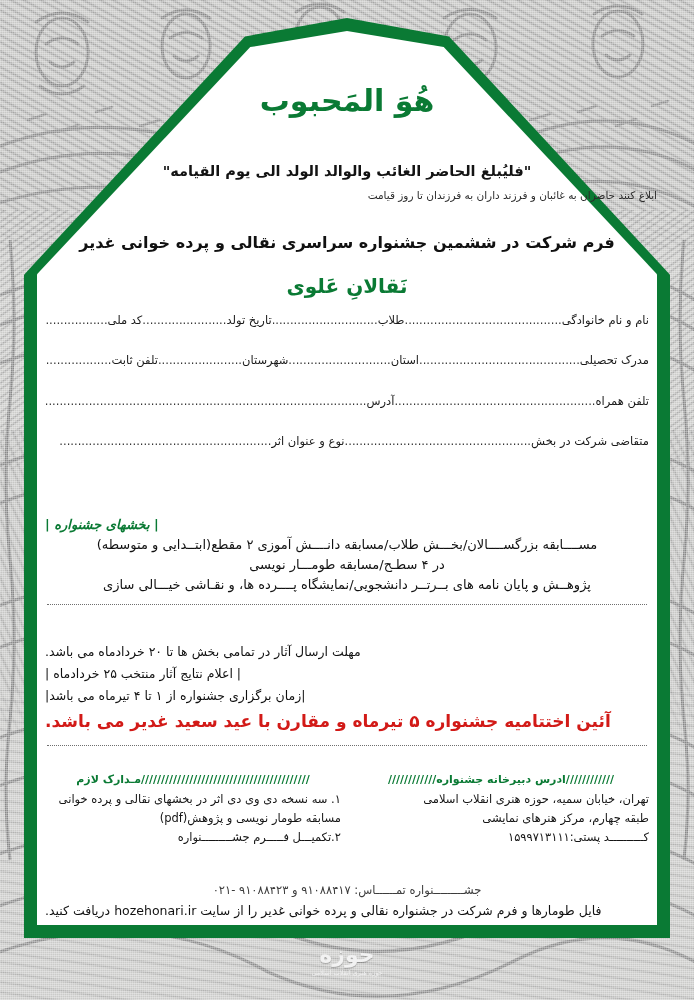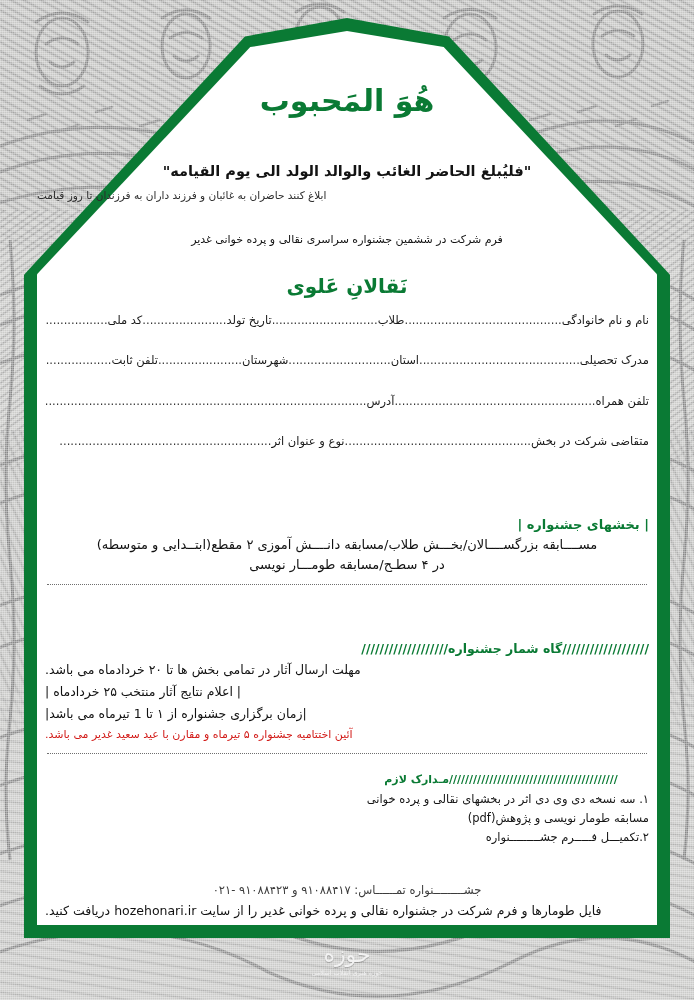--- a/index.html
+++ b/index.html
@@ -95,34 +95,34 @@
     left: 0; right: 0;
     text-align: center;
     color: #131313;
     font-size: 14.5px;
     font-weight: bold;
   }
   .hadith-fa {
     position: absolute;
     top: 158px;
     left: 0; right: 0;
-    text-align: left;
+    text-align: right;
     color: #2b2b2b;
     font-size: 10.5px;
   }
 
   
   .title-main {
     position: absolute;
     top: 202px;
     left: 0; right: 0;
     text-align: center;
     color: #111111;
-    font-size: 11px;
-    font-weight: normal;
+    font-size: 16px;
+    font-weight: bold;
     letter-spacing: -.3px;
   }
   .title-sub {
     position: absolute;
     top: 243px;
     left: 0; right: 0;
     text-align: center;
     color: #0a7a34;
     font-size: 20px;
     font-weight: bold;
@@ -141,25 +141,26 @@
     line-height: 1.25;
     margin-bottom: 26px;
     text-align: right;
     white-space: nowrap;
     overflow: hidden;
   }
   .dots { letter-spacing: .5px; color: #333; }
 
   
   .sec-head {
-    text-align: right;
+    text-align: left;
     color: #0a7a34;
     font-size: 13px;
     font-weight: bold;
     margin-bottom: 3px;
+    font-style: italic;
   }
   .sec-head.hashed {
     font-size: 12.5px;
   }
   .hash { color: #0a7a34; letter-spacing: -1px; }
 
   .block-sections {
     position: absolute;
     top: 486px;
     left: 8px;
@@ -188,22 +189,22 @@
     right: 8px;
   }
   .cal-line {
     text-align: left;
     color: #111;
     font-size: 12.5px;
     line-height: 1.75;
   }
   .cal-line.red {
     color: #d21a17;
-    font-weight: normal;
-    font-size: 11px;
+    font-weight: bold;
+    font-size: 17px;
   }
 
   
   .block-cols {
     position: absolute;
     top: 742px;
     left: 8px;
     right: 8px;
     display: flex;
     flex-direction: row;
@@ -252,21 +253,21 @@
     position: absolute;
     left: 0; right: 0;
     top: 944px;
     text-align: center;
     z-index: 12;
   }
   .logo-mark {
     display: inline-block;
     color: #f2f2f2;
     font-size: 22px;
-    font-weight: normal;
+    font-weight: bold;
     line-height: 1;
     text-shadow: 0 1px 1px rgba(0,0,0,.25);
   }
   .logo-caption {
     display: block;
     color: #f0f0f0;
     font-size: 6.5px;
     margin-top: 3px;
     letter-spacing: .4px;
   }
@@ -410,35 +411,41 @@
 
       <div class="field-row">
         <span>متقاضی شرکت در بخش</span><span class="dots">...................................................</span><span>نوع و عنوان اثر</span><span class="dots">..........................................................</span>
       </div>
     </div>
 
     <div class="block-sections">
       <div class="sec-head">| بخشهای جشنواره |</div>
       <div class="sec-line">مســــابقه بزرگســــالان/بخـــش طلاب/مسابقه دانــــش آموزی ۲ مقطع(ابتــدایی و متوسطه)</div>
       <div class="sec-line">در ۴ سطـح/مسابقه طومـــار نویسی</div>
+      <div class="sec-line">پژوهــش و پایان نامه های بــرتــر دانشجویی/نمایشگاه پــــرده ها، و نقـاشی خیـــالی سازی</div>
       <div class="dotted-sep"></div>
     </div>
 
     <div class="block-calendar">
-      <div class="sec-head hashed">
-        <span class="hash">///////////////////</span><span>گاه شمار جشنواره</span><span class="hash">///////////////////</span>
-      </div>
       <div class="cal-line">مهلت ارسال آثار در تمامی بخش ها تا ۲۰ خردادماه می باشد.</div>
       <div class="cal-line">| اعلام نتایج آثار منتخب ۲۵ خردادماه |</div>
-      <div class="cal-line">|زمان برگزاری جشنواره از ۱ تا 1 تیرماه می باشد|</div>
+      <div class="cal-line">|زمان برگزاری جشنواره از ۱ تا ۴ تیرماه می باشد|</div>
       <div class="cal-line red">آئین اختتامیه جشنواره ۵ تیرماه و مقارن با عید سعید غدیر می باشد.</div>
       <div class="dotted-sep"></div>
     </div>
 
     <div class="block-cols">
+      <div class="col col-left">
+        <div class="col-head">
+          <span class="hash">////////////</span><span>ادرس دبیرخانه جشنواره</span><span class="hash">////////////</span>
+        </div>
+        <div class="col-body">تهران، خیابان سمیه، حوزه هنری انقلاب اسلامی</div>
+        <div class="col-body">طبقه چهارم، مرکز هنرهای نمایشی</div>
+        <div class="col-body">کــــــــــد پستی:۱۵۹۹۷۱۳۱۱۱</div>
+      </div>
 
       <div class="col col-right">
         <div class="col-head">
           <span class="hash">//////////////////////////////////////////</span><span>مـدارک لازم</span>
         </div>
         <div class="col-body docs">۱. سه نسخه دی وی دی اثر در بخشهای نقالی و پرده خوانی</div>
         <div class="col-body docs">مسابقه طومار نویسی و پژوهش(pdf)</div>
         <div class="col-body docs">۲.تکمیـــل فـــــرم جشـــــــــنواره</div>
       </div>
     </div>

